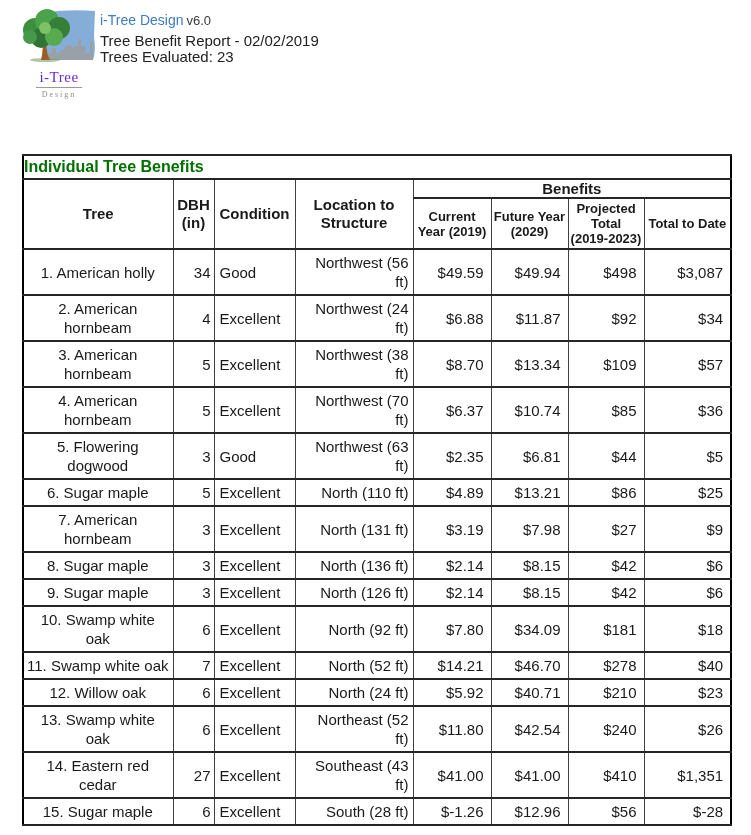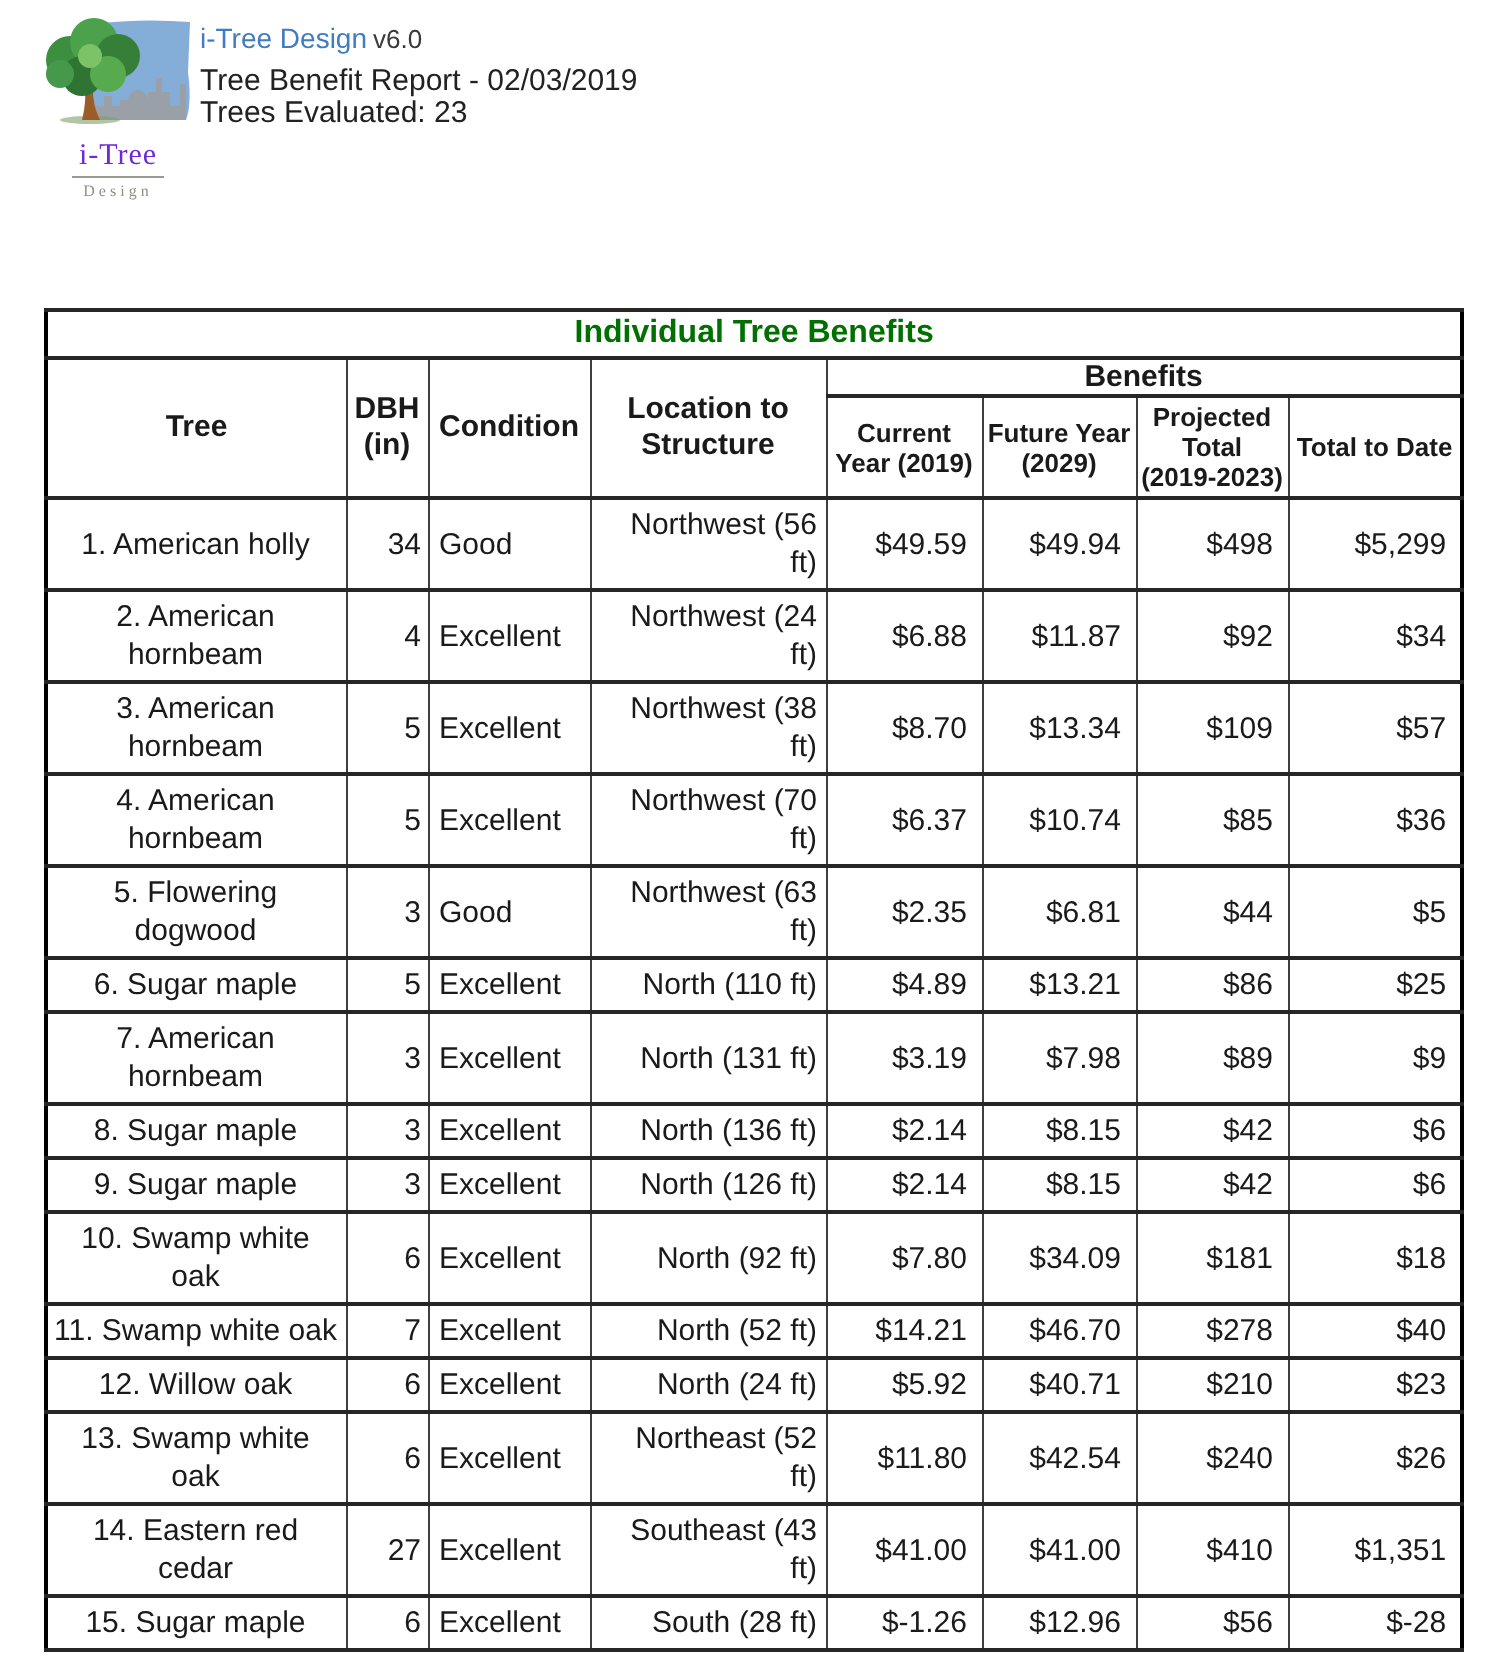--- a/index.html
+++ b/index.html
@@ -30,21 +30,21 @@
   table.benefits-table {
     border-collapse: collapse; table-layout: fixed;
     width: 708px; margin-left: 22px; border: 2px solid #000000;
   }
   th, td {
     border-left: 1px solid #3f3f3f; border-right: 1px solid #3f3f3f;
     border-top: 2px solid #262626; border-bottom: 2px solid #262626;
     overflow: hidden;
   }
   th.table-title {
-    height: 24px; text-align: center; vertical-align: middle;
+    height: 24px; text-align: left; vertical-align: middle;
     color: #007000; font-size: 16px; font-weight: bold;
   }
   th.h-main {
     font-size: 15px; font-weight: bold; text-align: center;
     vertical-align: middle; padding: 1px; line-height: 18px;
   }
   th.h-benefits { height: 19px; font-size: 15px; font-weight: bold; text-align: center; vertical-align: middle; }
   th.h-sub {
     height: 48px; font-size: 13px; font-weight: bold; text-align: center;
     vertical-align: middle; line-height: 15px; padding: 2px;
@@ -79,21 +79,21 @@
     </svg>
     <div>
       <span class="logo-brand">i-Tree</span>
     </div>
     <div class="logo-sub">Design</div>
   </div>
   <div class="header-text">
     <div class="app-line">
       <span class="app-name">i-Tree Design</span><span class="app-version">v6.0</span>
     </div>
-    <div class="header-line">Tree Benefit Report - 02/03/2019</div>
+    <div class="header-line">Tree Benefit Report - 02/02/2019</div>
     <div class="header-line">Trees Evaluated: 23</div>
   </div>
 </div>
 
 <table class="benefits-table">
   <colgroup>
     <col style="width:150px">
       <col style="width:41px">
       <col style="width:81px">
       <col style="width:118px">
@@ -122,21 +122,21 @@
   </thead>
   <tbody>
       <tr>
         <td class="col-name">1. American holly</td>
         <td class="col-dbh">34</td>
         <td class="col-condition">Good</td>
         <td class="col-location">Northwest (56 ft)</td>
         <td class="col-current">$49.59</td>
         <td class="col-future">$49.94</td>
         <td class="col-projected">$498</td>
-        <td class="col-total">$5,299</td>
+        <td class="col-total">$3,087</td>
       </tr>
       <tr>
         <td class="col-name">2. American hornbeam</td>
         <td class="col-dbh">4</td>
         <td class="col-condition">Excellent</td>
         <td class="col-location">Northwest (24 ft)</td>
         <td class="col-current">$6.88</td>
         <td class="col-future">$11.87</td>
         <td class="col-projected">$92</td>
         <td class="col-total">$34</td>
@@ -181,21 +181,21 @@
         <td class="col-projected">$86</td>
         <td class="col-total">$25</td>
       </tr>
       <tr>
         <td class="col-name">7. American hornbeam</td>
         <td class="col-dbh">3</td>
         <td class="col-condition">Excellent</td>
         <td class="col-location">North (131 ft)</td>
         <td class="col-current">$3.19</td>
         <td class="col-future">$7.98</td>
-        <td class="col-projected">$89</td>
+        <td class="col-projected">$27</td>
         <td class="col-total">$9</td>
       </tr>
       <tr>
         <td class="col-name">8. Sugar maple</td>
         <td class="col-dbh">3</td>
         <td class="col-condition">Excellent</td>
         <td class="col-location">North (136 ft)</td>
         <td class="col-current">$2.14</td>
         <td class="col-future">$8.15</td>
         <td class="col-projected">$42</td>

